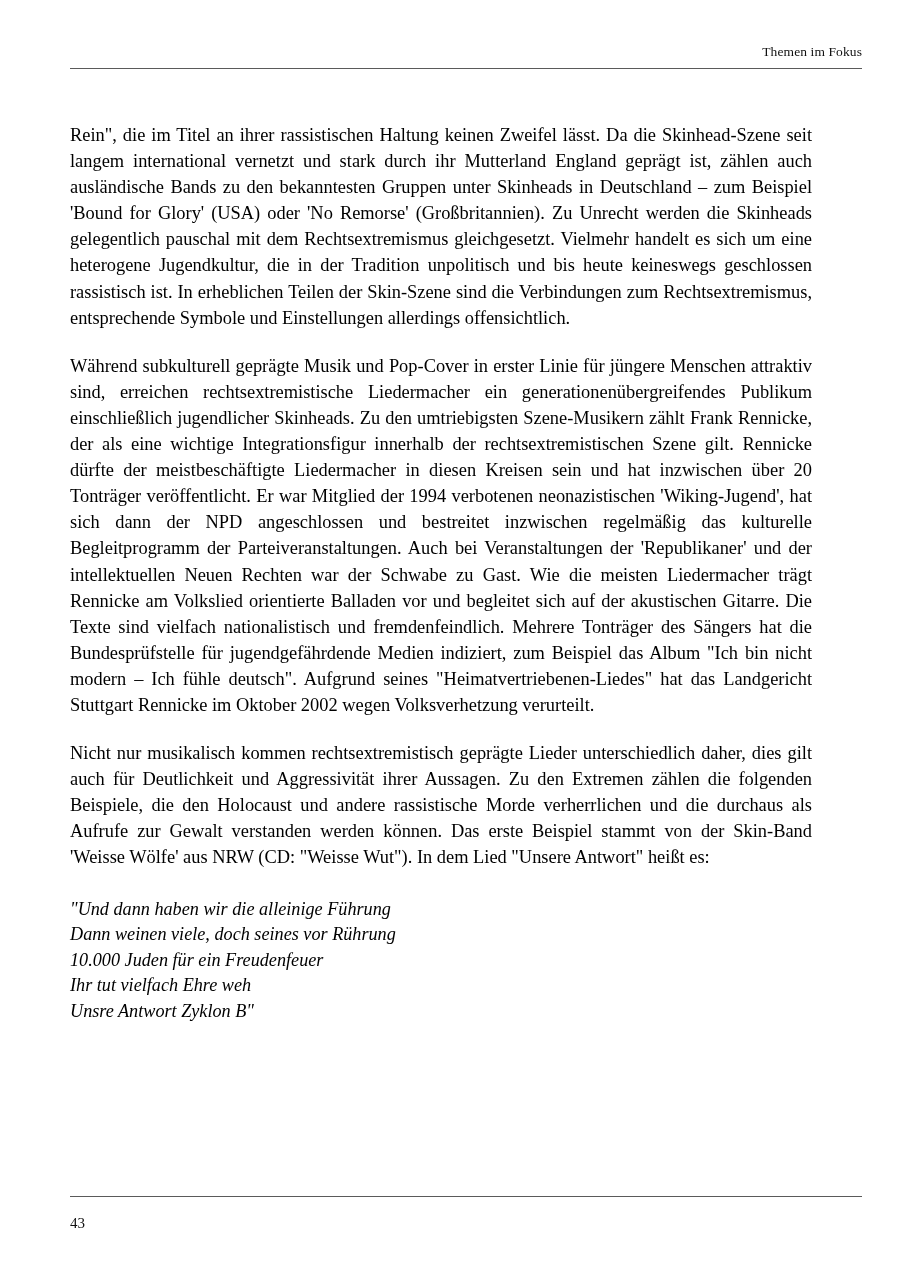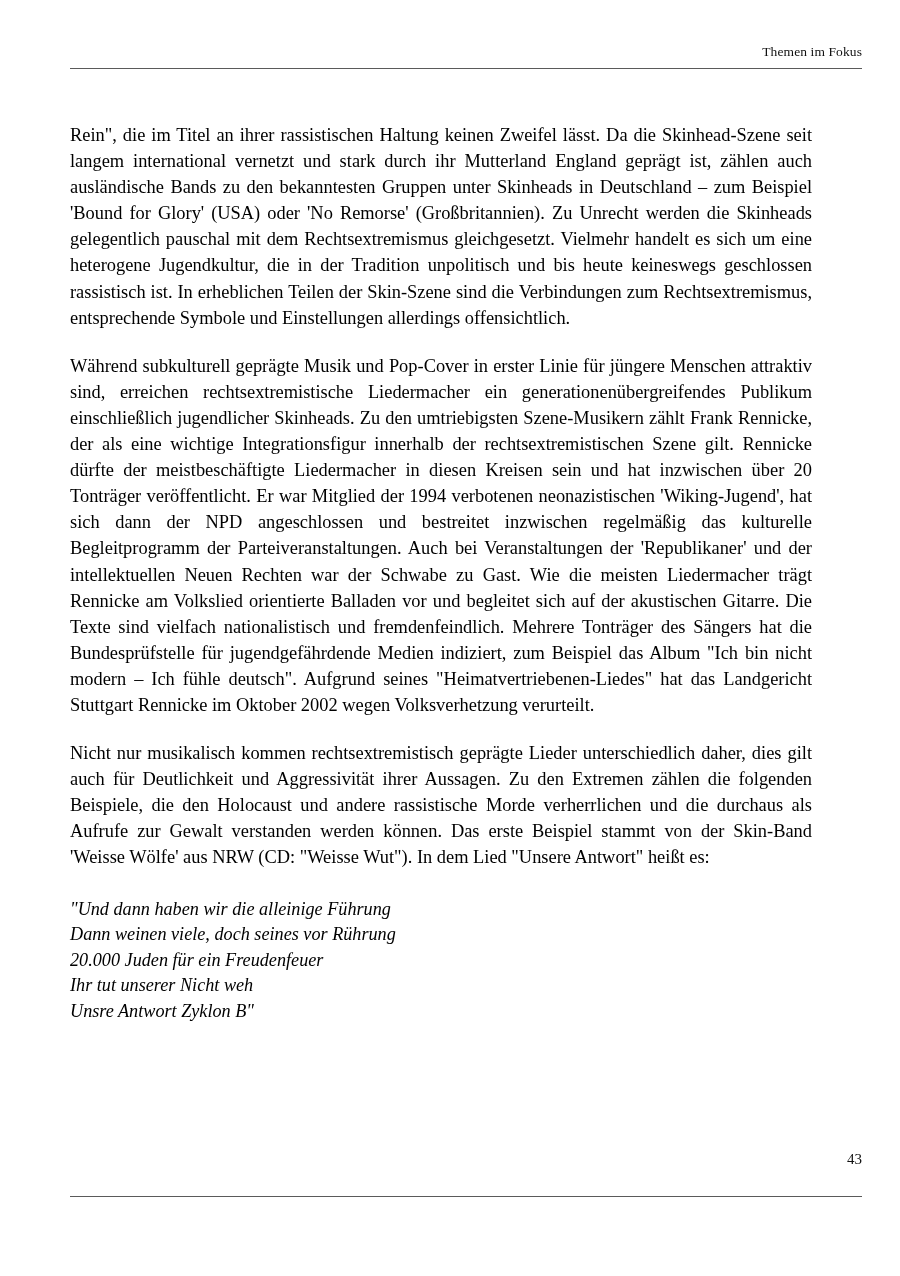--- a/index.html
+++ b/index.html
@@ -73,45 +73,45 @@
     position: absolute;
     left: 70px;
     top: 1196px;
     width: 792px;
     height: 1px;
     background: #5a5a5a;
   }
   .page-number {
     position: absolute;
     left: 70px;
-    top: 1151px;
+    top: 1215px;
     width: 792px;
-    text-align: right;
+    text-align: left;
     font-size: 15px;
     color: #111111;
   }
 </style>
 </head>
 <body>
 
 <div class="page">
 
   <div class="header">Themen im Fokus</div>
   <div class="header-rule"></div>
 
   <div class="content">
     <p class="para">Rein", die im Titel an ihrer rassistischen Haltung keinen Zweifel lässt. Da die Skinhead-Szene seit langem international vernetzt und stark durch ihr Mutterland England geprägt ist, zählen auch ausländische Bands zu den bekanntesten Gruppen unter Skinheads in Deutschland – zum Beispiel 'Bound for Glory' (USA) oder 'No Remorse' (Großbritannien). Zu Unrecht werden die Skinheads gelegentlich pauschal mit dem Rechtsextremismus gleichgesetzt. Vielmehr handelt es sich um eine heterogene Jugendkultur, die in der Tradition unpolitisch und bis heute keineswegs geschlossen rassistisch ist. In erheblichen Teilen der Skin-Szene sind die Verbindungen zum Rechtsextremismus, entsprechende Symbole und Einstellungen allerdings offensichtlich.</p>
     <p class="para">Während subkulturell geprägte Musik und Pop-Cover in erster Linie für jüngere Menschen attraktiv sind, erreichen rechtsextremistische Liedermacher ein generationenübergreifendes Publikum einschließlich jugendlicher Skinheads. Zu den umtriebigsten Szene-Musikern zählt Frank Rennicke, der als eine wichtige Integrationsfigur innerhalb der rechtsextremistischen Szene gilt. Rennicke dürfte der meistbeschäftigte Liedermacher in diesen Kreisen sein und hat inzwischen über 20 Tonträger veröffentlicht. Er war Mitglied der 1994 verbotenen neonazistischen 'Wiking-Jugend', hat sich dann der NPD angeschlossen und bestreitet inzwischen regelmäßig das kulturelle Begleitprogramm der Parteiveranstaltungen. Auch bei Veranstaltungen der 'Republikaner' und der intellektuellen Neuen Rechten war der Schwabe zu Gast. Wie die meisten Liedermacher trägt Rennicke am Volkslied orientierte Balladen vor und begleitet sich auf der akustischen Gitarre. Die Texte sind vielfach nationalistisch und fremdenfeindlich. Mehrere Tonträger des Sängers hat die Bundesprüfstelle für jugendgefährdende Medien indiziert, zum Beispiel das Album "Ich bin nicht modern – Ich fühle deutsch". Aufgrund seines "Heimatvertriebenen-Liedes" hat das Landgericht Stuttgart Rennicke im Oktober 2002 wegen Volksverhetzung verurteilt.</p>
     <p class="para">Nicht nur musikalisch kommen rechtsextremistisch geprägte Lieder unterschiedlich daher, dies gilt auch für Deutlichkeit und Aggressivität ihrer Aussagen. Zu den Extremen zählen die folgenden Beispiele, die den Holocaust und andere rassistische Morde verherrlichen und die durchaus als Aufrufe zur Gewalt verstanden werden können. Das erste Beispiel stammt von der Skin-Band 'Weisse Wölfe' aus NRW (CD: "Weisse Wut"). In dem Lied "Unsere Antwort" heißt es:</p>
 
     <div class="verse">
       <div>"Und dann haben wir die alleinige Führung</div>
       <div>Dann weinen viele, doch seines vor Rührung</div>
-      <div>20.000 Juden für ein Freudenfeuer</div>
-      <div>Ihr tut unserer Nicht weh</div>
+      <div>10.000 Juden für ein Freudenfeuer</div>
+      <div>Ihr tut vielfach Ehre weh</div>
       <div>Unsre Antwort Zyklon B"</div>
     </div>
   </div>
 
   <div class="footer-rule"></div>
   <div class="page-number">43</div>
 
 </div>
 
 </body></html>

